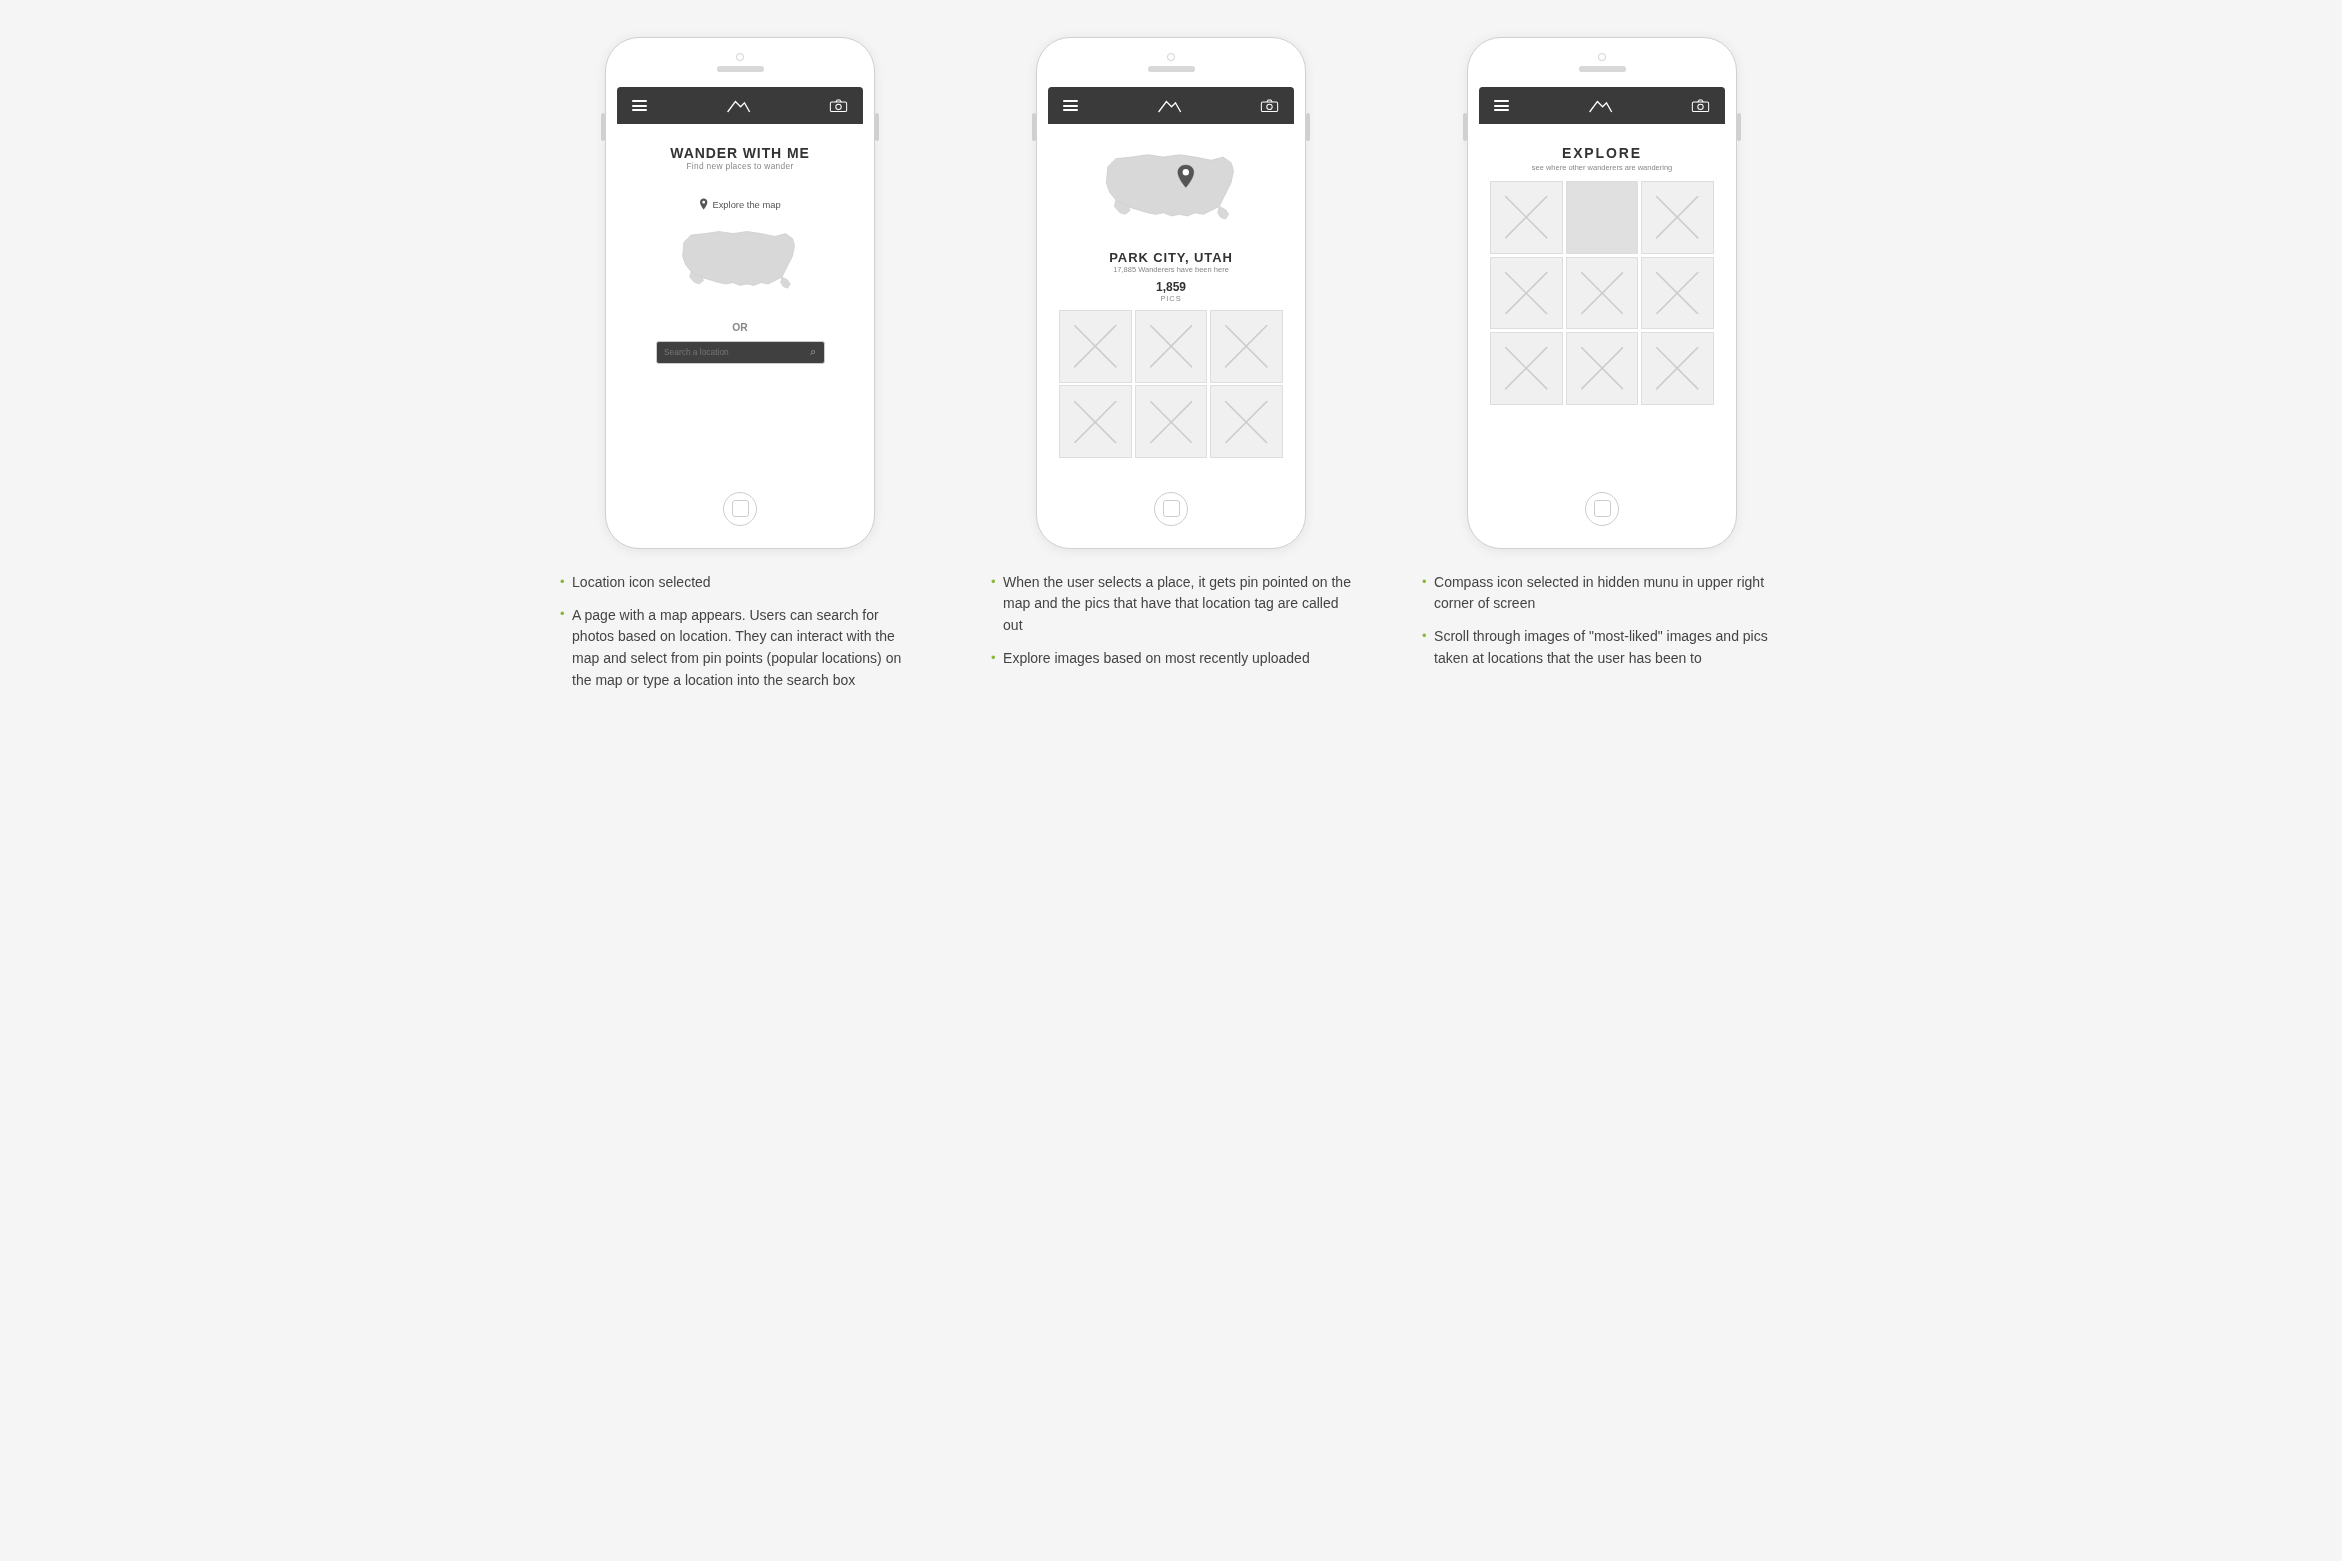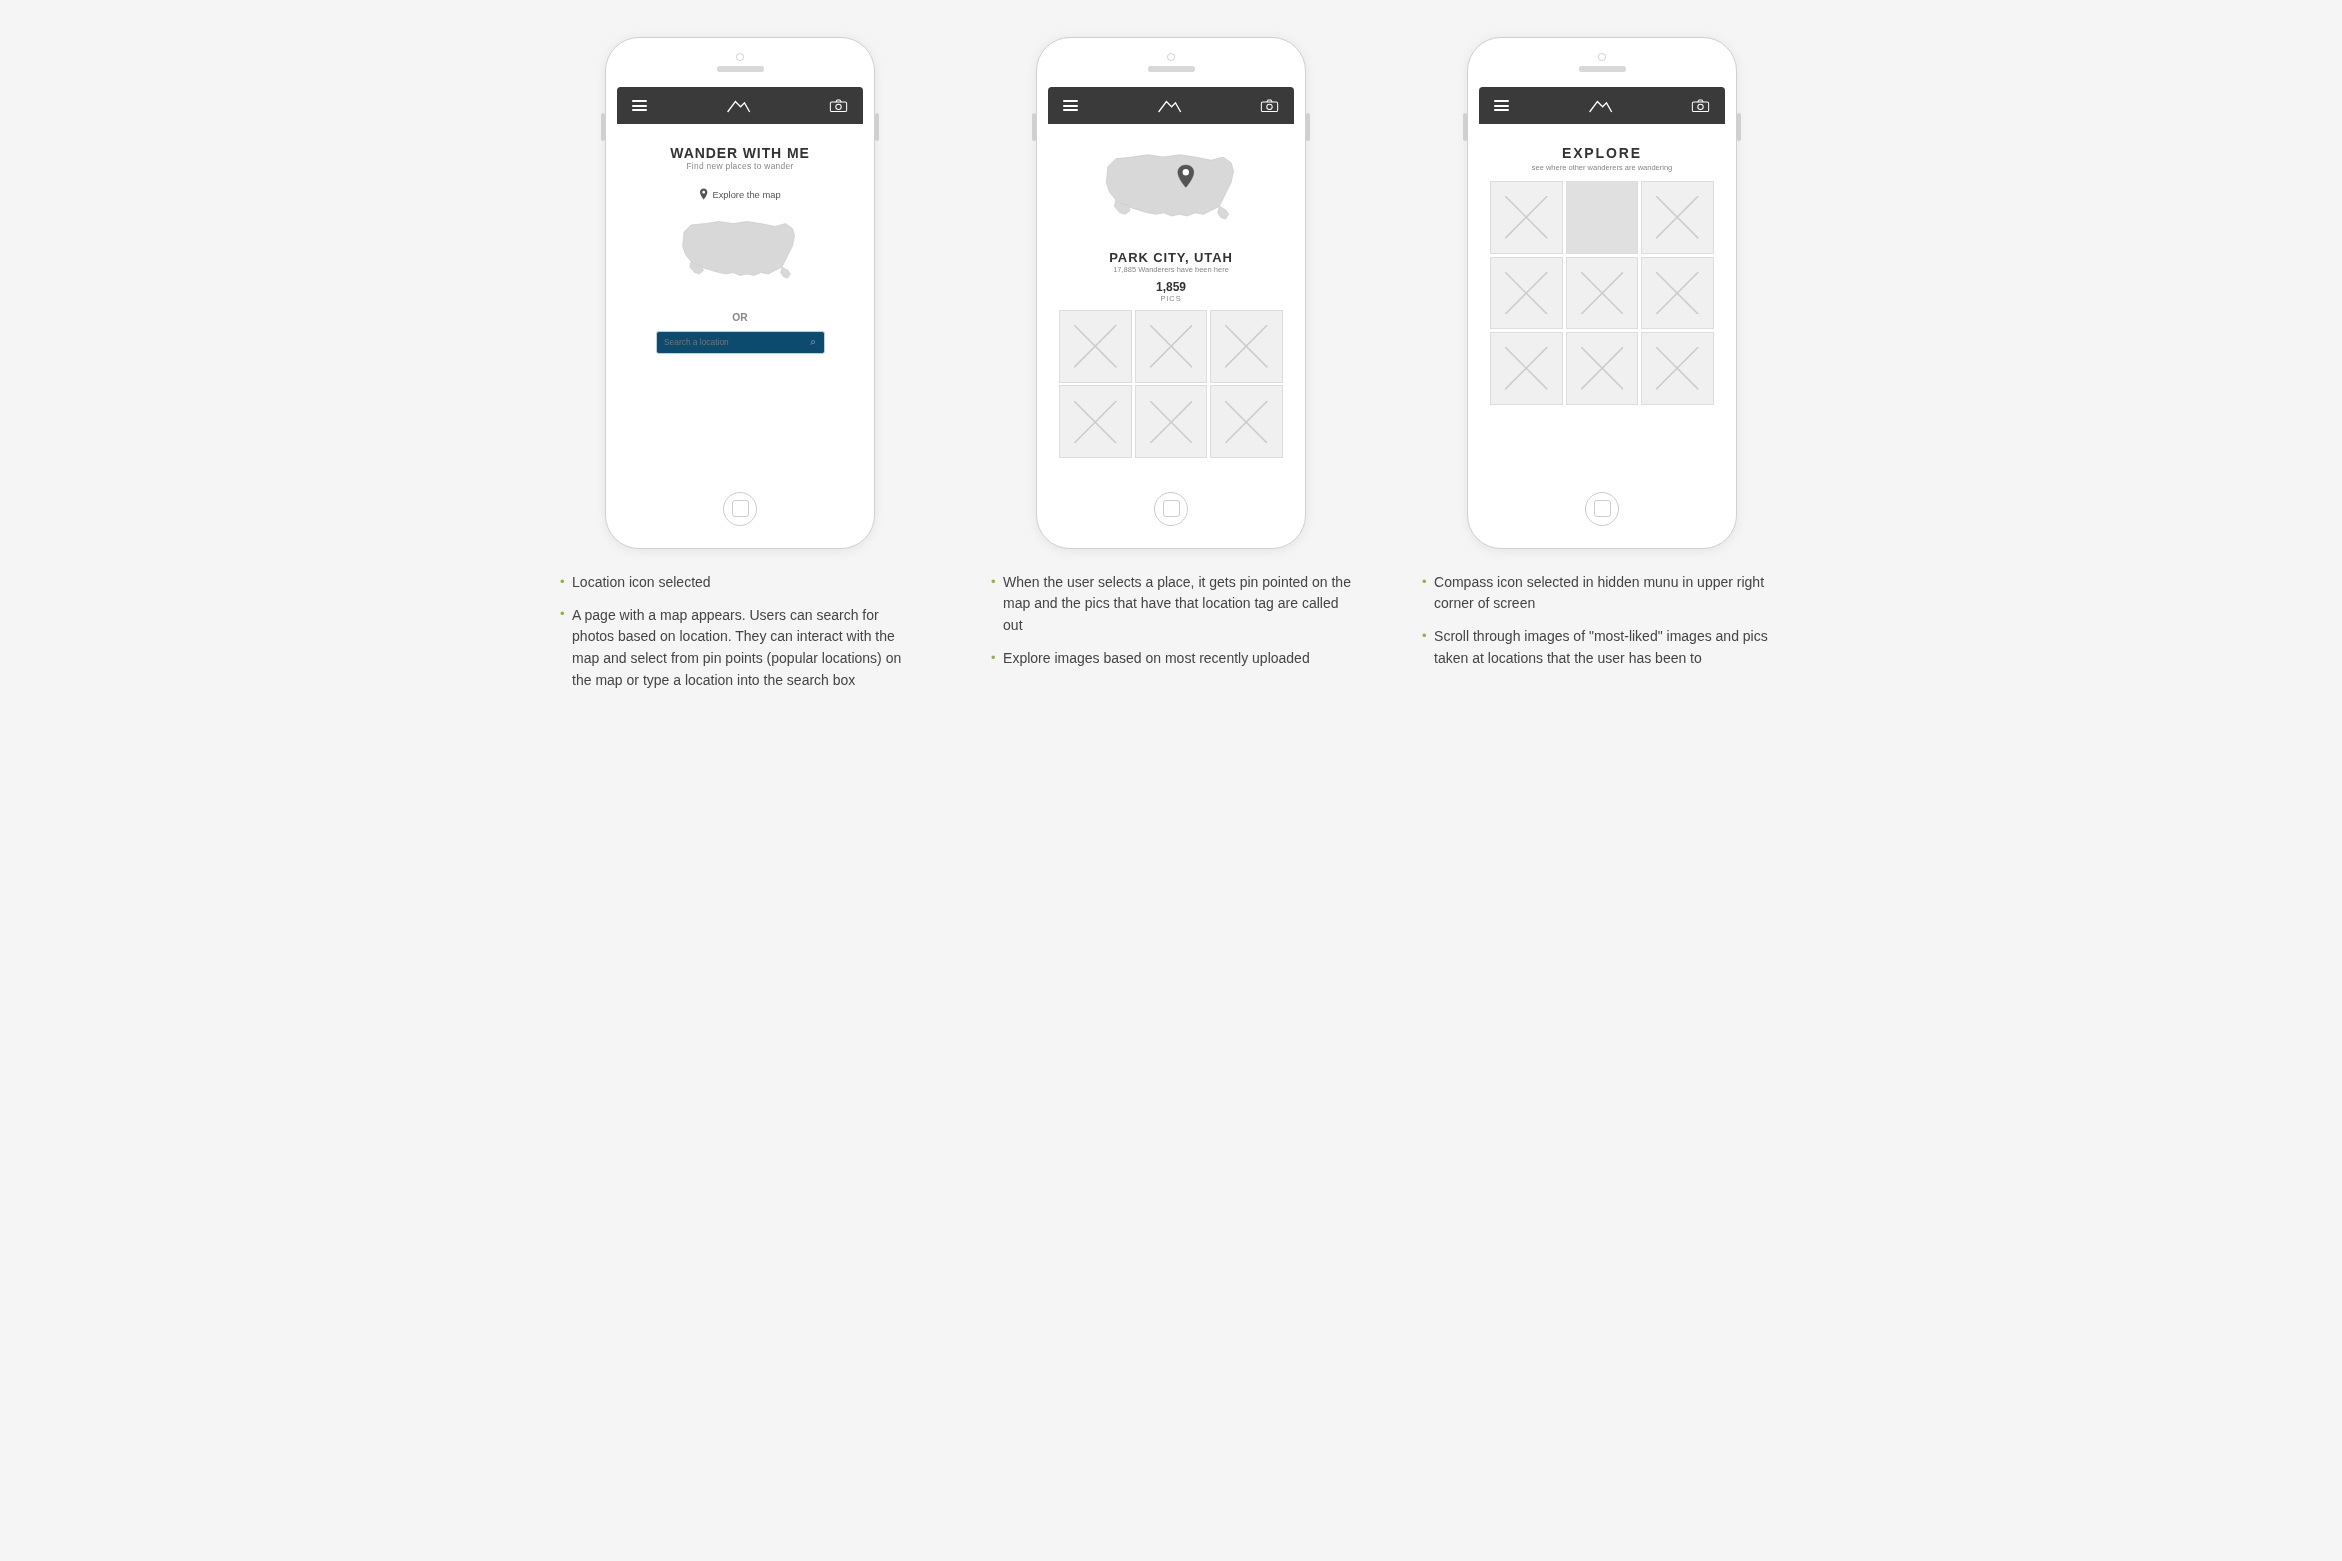--- a/index.html
+++ b/index.html
@@ -106,21 +106,21 @@
       color: #333;
       letter-spacing: 0.9px;
       text-align: center;
       margin-top: 5.6px;
     }
 
     .app-subtitle {
       font-size: 8.4px;
       color: #888;
       text-align: center;
-      margin-bottom: 17px;
+      margin-bottom: 27px;
       letter-spacing: 0.3px;
     }
 
     .explore-map-link {
       display: flex;
       align-items: center;
       gap: 3.7px;
       color: #555;
       font-size: 9.4px;
       margin-bottom: 7.5px;
@@ -140,21 +140,21 @@
     }
 
     .search-box {
       width: 169px;
       display: flex;
       flex-direction: row;
       align-items: center;
       border: 0.9px solid #ccc;
       border-radius: 2.8px;
       padding: 4.7px 7.5px;
-      background: #0c4a6e;
+      background: #404040;
     }
 
     .search-box input {
       border: none;
       outline: none;
       font-size: 8.4px;
       color: #999;
       flex: 1;
       background: transparent;
     }

